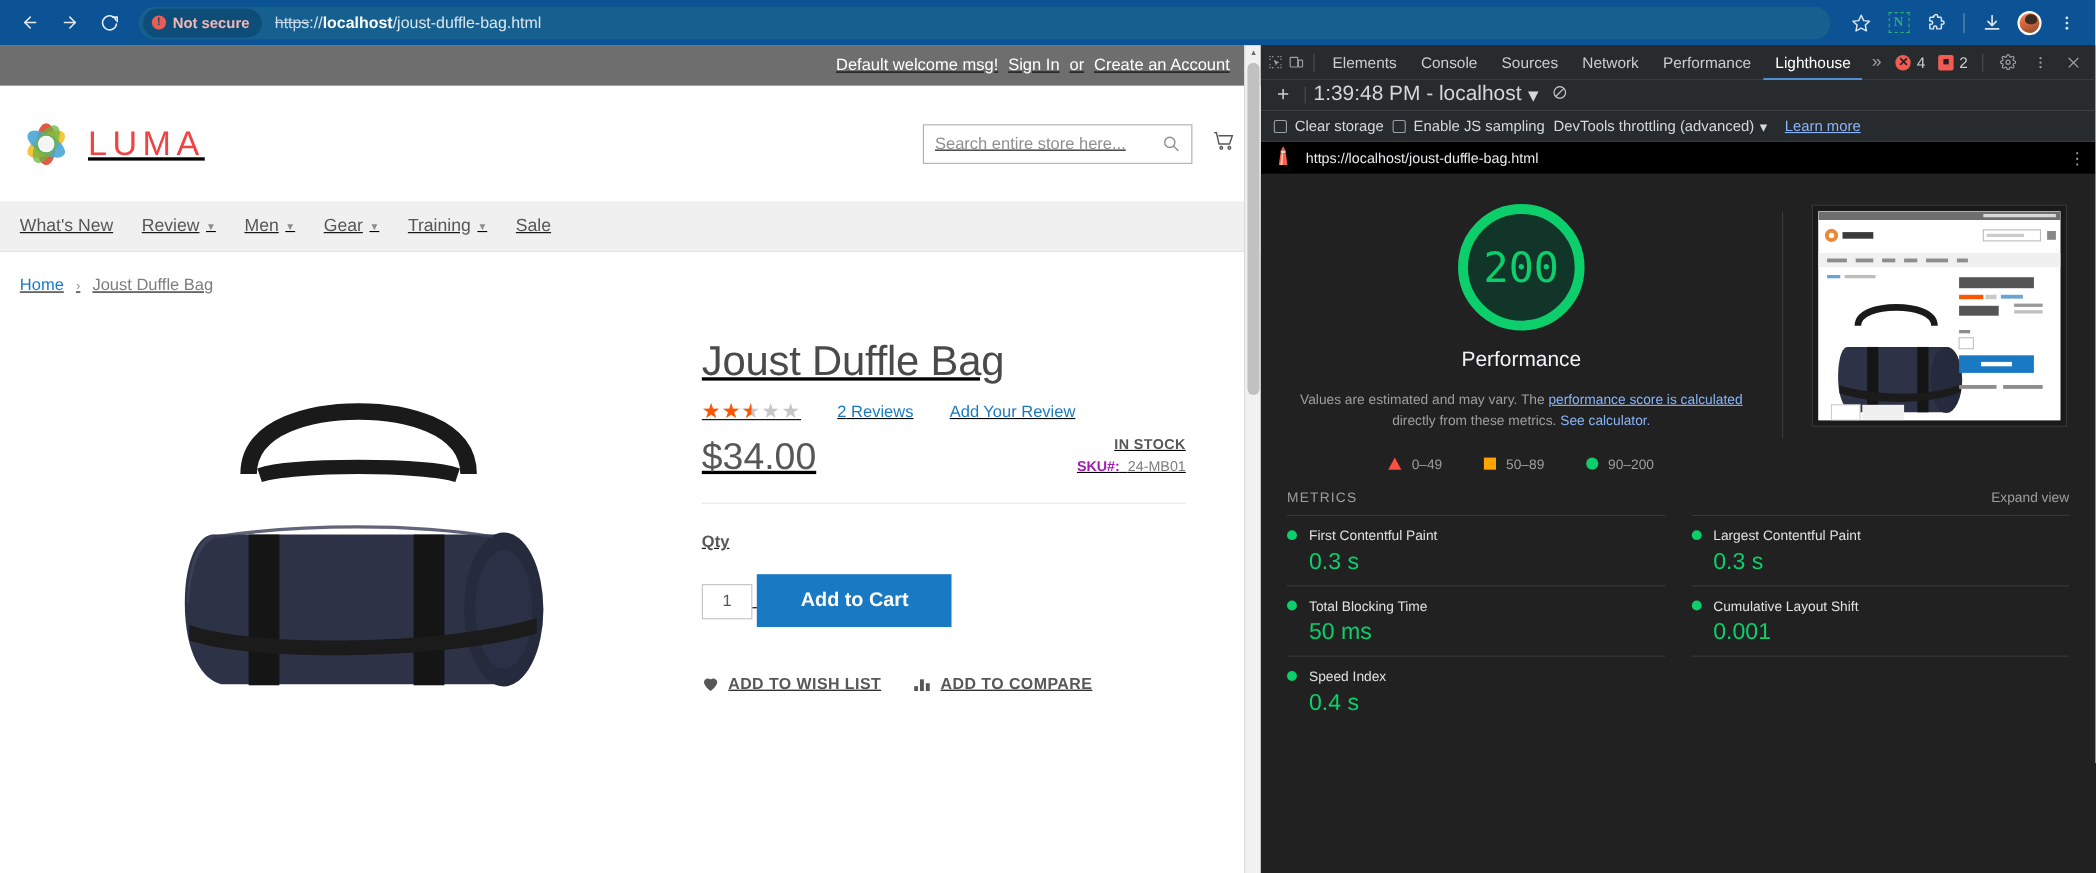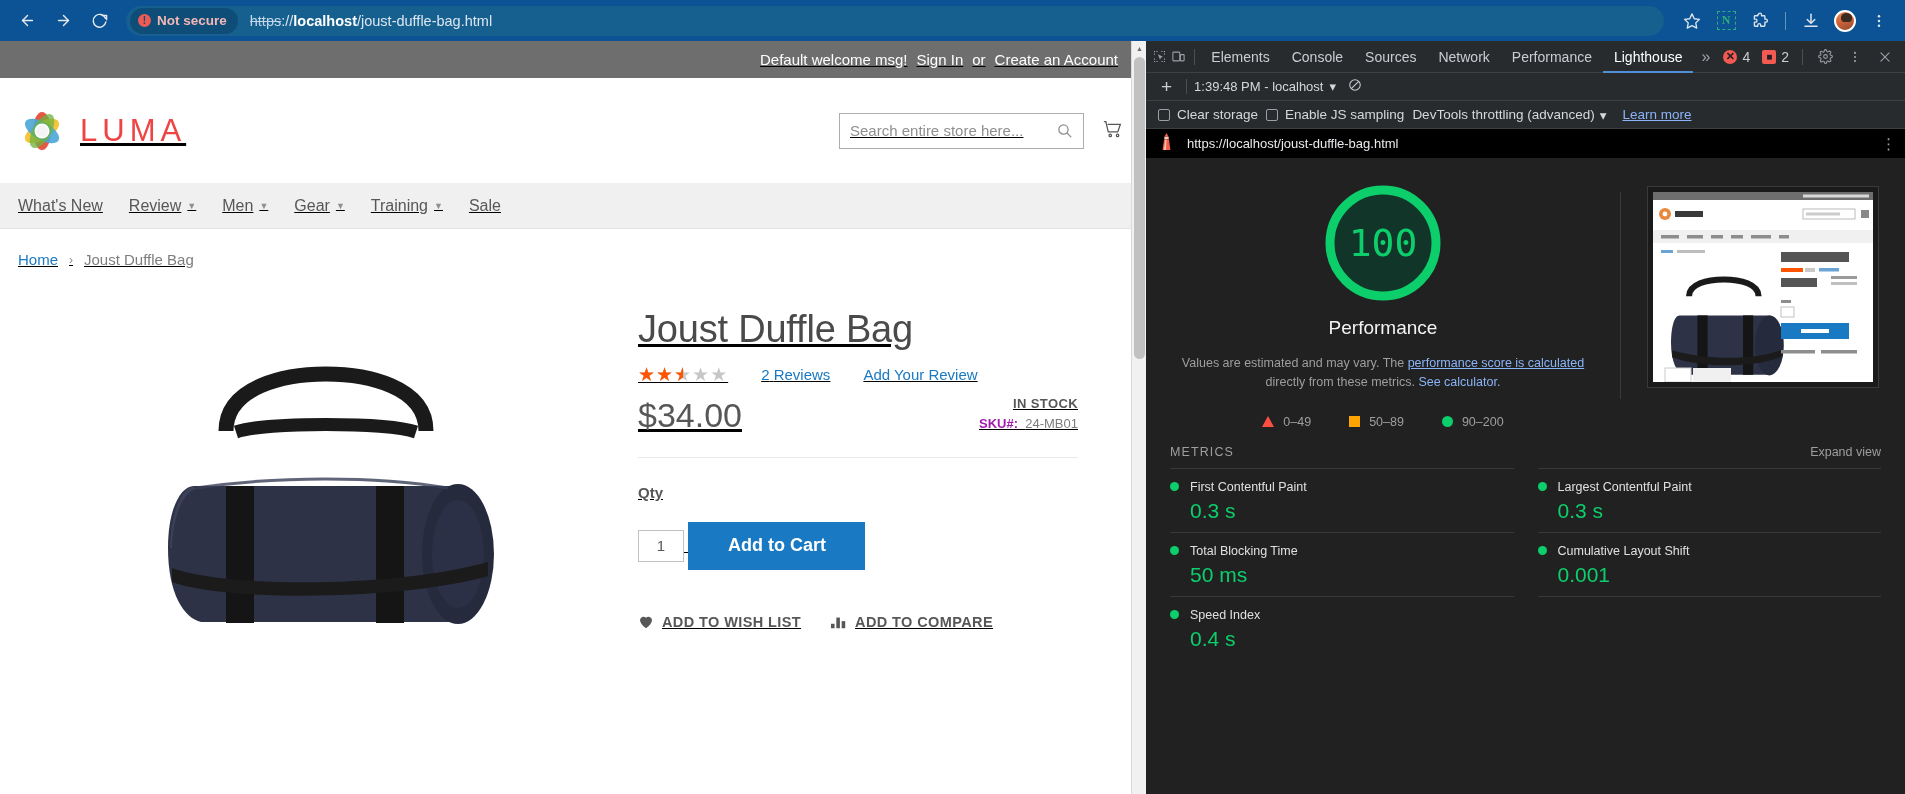--- a/index.html
+++ b/index.html
@@ -211,21 +211,21 @@
   }
 
   .dt-toolbar {
     height: 28px; background: #282b2e; display: flex; align-items: center;
     padding-left: 8px; gap: 2px; border-bottom: 1px solid #3c4043;
   }
   .plus-btn { color: #c9cdd1; font-size: 19px; padding: 0 7px; cursor: pointer; line-height: 1; }
   .tool-sep { width: 1px; height: 15px; background: #4a4e52; margin: 0 5px; }
   .timestamp-select {
     display: flex; gap: 6px; color: #d5d8db;
-    font-size: 13px; cursor: pointer;
+    font-size: 19px; cursor: pointer;
   }
   .clear-icon { color: #c9cdd1; margin-left: 10px; cursor: pointer; }
 
   .dt-options {
     height: 28px; background: #282b2e; display: flex; align-items: center;
     gap: 8px; padding-left: 12px; border-bottom: 1px solid #3c4043;
   }
   .opt { display: flex; align-items: center; gap: 7px; color: #d5d8db; font-size: 13.5px; cursor: pointer; }
   .cb {
     width: 12px; height: 12px; border: 1px solid #9aa0a6; border-radius: 2px;
@@ -600,21 +600,21 @@
       </div>
 
       <div class="lh-body">
         <div class="lh-hero">
           <div class="lh-gauge-col">
             <div class="gauge">
               <svg width="122" height="122" viewBox="0 0 122 122">
                 <circle cx="61" cy="61" r="49" fill="#12352a"></circle>
                 <circle cx="61" cy="61" r="53" fill="none" stroke="#0cce6b" stroke-width="9" stroke-dasharray="333 333" stroke-dashoffset="0" transform="rotate(-90 61 61)" stroke-linecap="round"></circle>
               </svg>
-              <div class="gauge-num">100</div>
+              <div class="gauge-num">200</div>
             </div>
             <div class="gauge-label">Performance</div>
             <div class="gauge-desc">
               <span>Values are estimated and may vary. The </span><a>performance score is calculated</a><span> directly from these metrics. </span><a class="nounder">See calculator.</a>
             </div>
             <div class="legend">
               <div class="legend-item">
                 <span class="tri"></span>
                 <span>0–49</span>
               </div>

